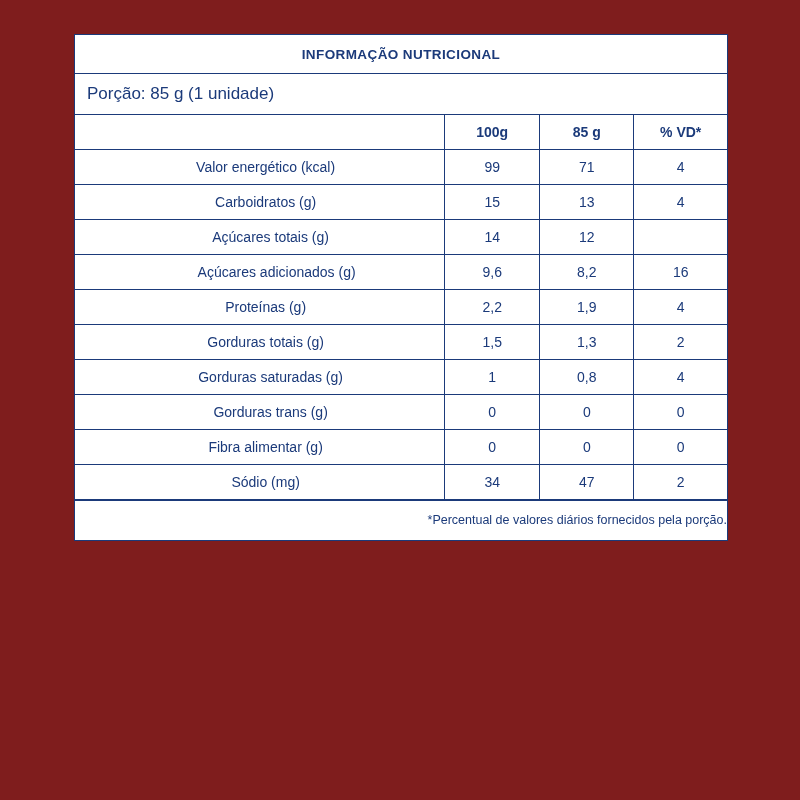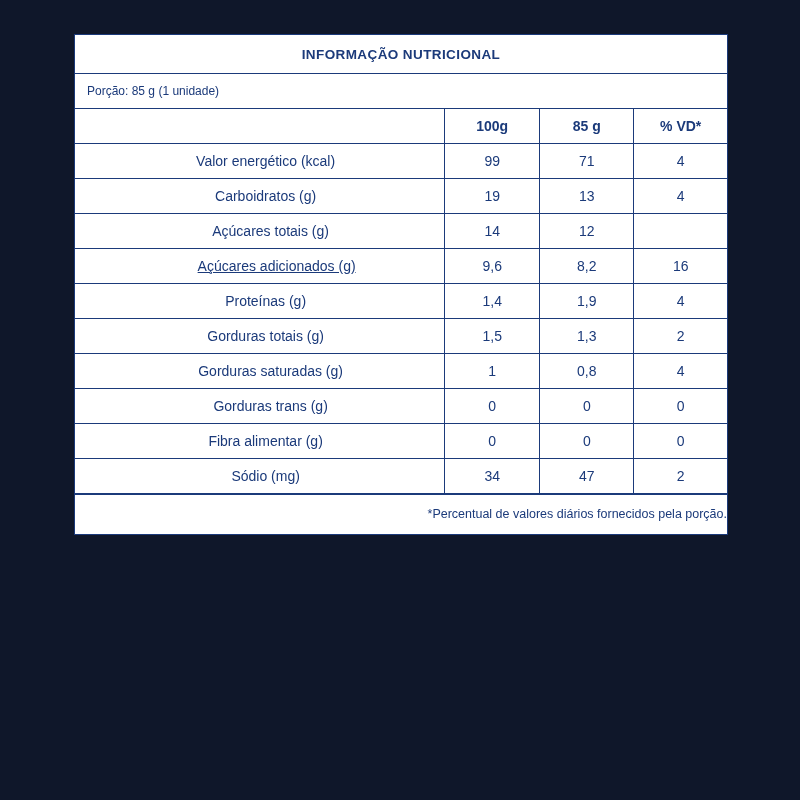--- a/index.html
+++ b/index.html
@@ -7,21 +7,21 @@
     padding: 0;
     width: 800px;
     height: 800px;
     background: #ffffff;
     font-family: "Liberation Sans", sans-serif;
   }
   #root {
     position: relative;
     width: 800px;
     height: 800px;
-    background: #0f172a;
+    background: #7f1d1d;
   }
   .panel {
     position: absolute;
     left: 74px;
     top: 34px;
     width: 654px;
     border: 1.5px solid #1b3a7a;
     box-sizing: border-box;
     background: #ffffff;
     color: #1b3a7a;
@@ -29,21 +29,21 @@
   .title-row {
     text-align: center;
     font-size: 13.5px;
     font-weight: bold;
     letter-spacing: 0.4px;
     padding: 12px 0 11px 0;
     color: #1b3a7a;
     border-bottom: 1.5px solid #1b3a7a;
   }
   .portion-row {
-    font-size: 12px;
+    font-size: 17px;
     padding: 10px 0 10px 12px;
     color: #1b3a7a;
     border-bottom: 1.5px solid #1b3a7a;
   }
   table.nutri {
     width: 100%;
     border-collapse: collapse;
     font-size: 14px;
     color: #1b3a7a;
   }
@@ -77,21 +77,21 @@
     text-align: center;
   }
   thead th {
     font-weight: bold !important;
     text-align: center;
   }
   thead th.col-label {
     border-left: none;
   }
   .indent1 { padding-left: 22px !important; }
-  .indent2 { padding-left: 34px !important; text-decoration: underline; }
+  .indent2 { padding-left: 34px !important; }
   .footnote {
     font-size: 12.5px;
     padding: 12px 0 13px 12px;
     color: #1b3a7a;
     border-top: 1.5px solid #1b3a7a;
     text-align: right;
   }
 </style>
 </head>
 <body>
@@ -114,39 +114,39 @@
       </thead>
       <tbody id="tbody">
           <tr>
             <td class="col-label">Valor energético (kcal)</td>
             <td class="col-num">99</td>
             <td class="col-num">71</td>
             <td class="col-vd">4</td>
           </tr>
           <tr>
             <td class="col-label">Carboidratos (g)</td>
-            <td class="col-num">19</td>
+            <td class="col-num">15</td>
             <td class="col-num">13</td>
             <td class="col-vd">4</td>
           </tr>
           <tr>
             <td class="col-label indent1">Açúcares totais (g)</td>
             <td class="col-num">14</td>
             <td class="col-num">12</td>
             <td class="col-vd"></td>
           </tr>
           <tr>
             <td class="col-label indent2">Açúcares adicionados (g)</td>
             <td class="col-num">9,6</td>
             <td class="col-num">8,2</td>
             <td class="col-vd">16</td>
           </tr>
           <tr>
             <td class="col-label">Proteínas (g)</td>
-            <td class="col-num">1,4</td>
+            <td class="col-num">2,2</td>
             <td class="col-num">1,9</td>
             <td class="col-vd">4</td>
           </tr>
           <tr>
             <td class="col-label">Gorduras totais (g)</td>
             <td class="col-num">1,5</td>
             <td class="col-num">1,3</td>
             <td class="col-vd">2</td>
           </tr>
           <tr>

